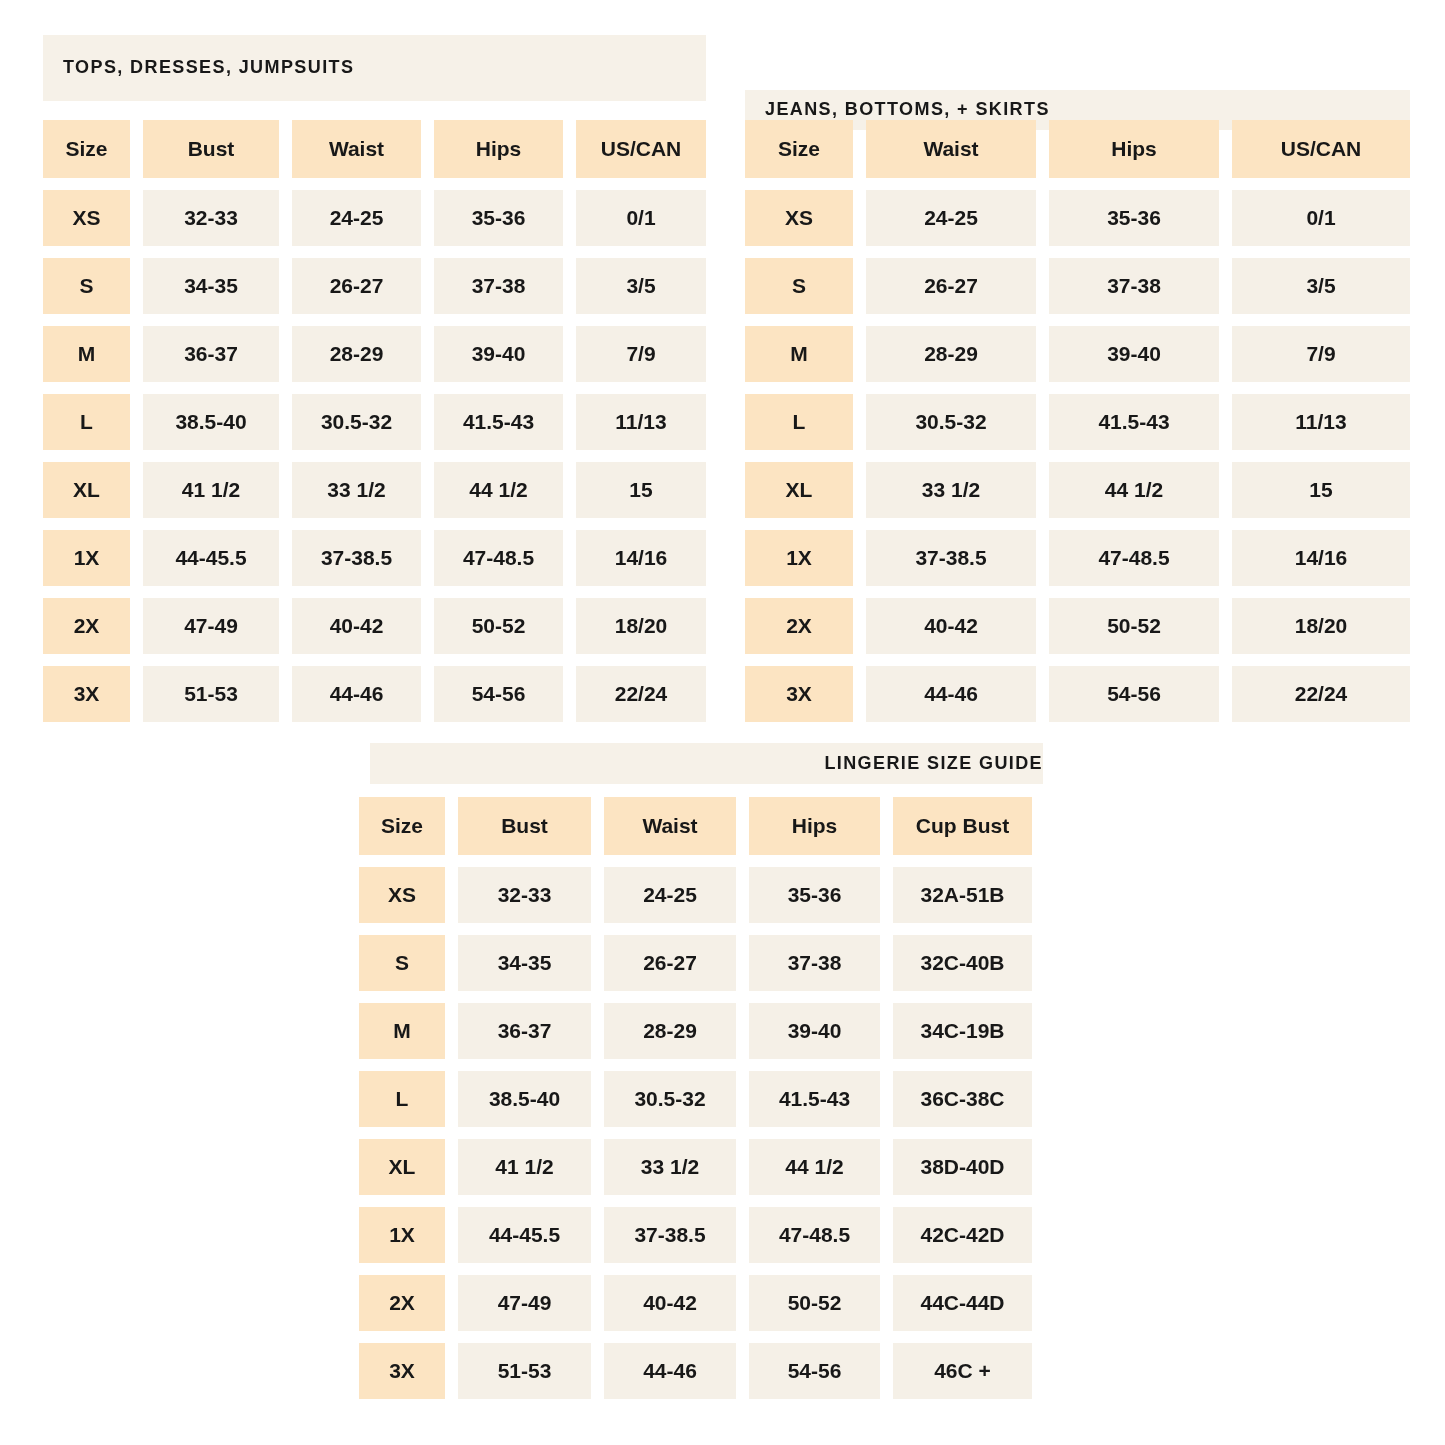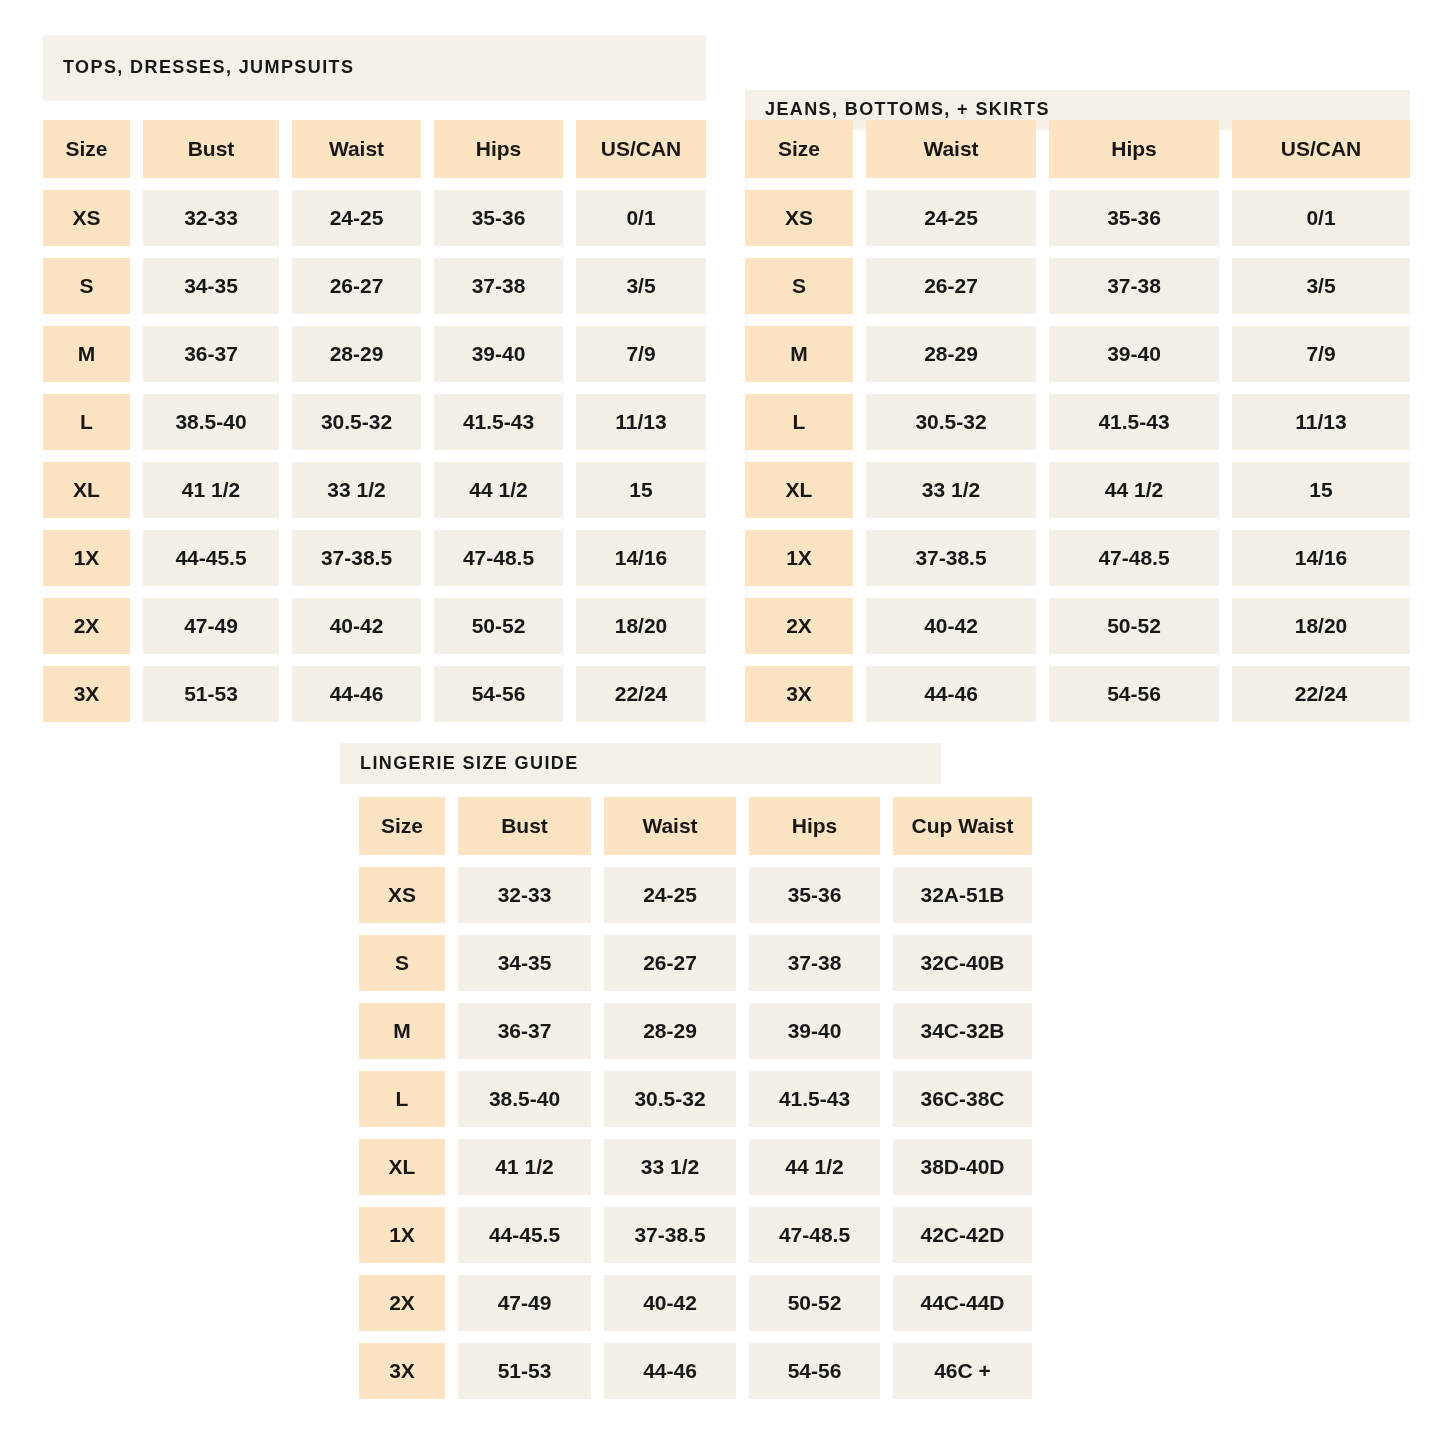--- a/index.html
+++ b/index.html
@@ -46,21 +46,21 @@
     display: grid;
     column-gap: 13px;
     row-gap: 12px;
     grid-template-rows: 58px repeat(8, 56px);
   }
   .grid-tops     { left: 43px;  top: 120px; width: 663px; grid-template-columns: 87px 136px 129px 129px 130px; }
   .grid-jeans    { left: 745px; top: 120px; width: 665px; grid-template-columns: 108px 170px 170px 178px; }
   .grid-lingerie { left: 359px; top: 797px; width: 673px; grid-template-columns: 86px 133px 132px 131px 139px; }
   .banner-tops     { left: 43px;  top: 35px;  width: 663px; height: 66px; }
   .banner-jeans    { left: 745px; top: 66px;  width: 665px; height: 40px; margin-top: 24px; }
-  .banner-lingerie { left: 340px; top: 743px; width: 601px; height: 41px; }
+  .banner-lingerie { left: 370px; top: 743px; width: 673px; height: 41px; align-items: flex-end; }
   .cell {
     display: flex;
     align-items: center;
     justify-content: center;
     font-weight: 700;
     font-size: 21px;
     color: var(--ink);
     white-space: nowrap;
   }
   .cell.head, .cell.size { background: var(--peach); }
@@ -163,36 +163,36 @@
   </div>
 
 <div class="banner banner-lingerie">
   <div class="banner-title">LINGERIE SIZE GUIDE</div>
 </div>
 <div class="grid grid-lingerie">
     <div class="cell head">Size</div>
     <div class="cell head">Bust</div>
     <div class="cell head">Waist</div>
     <div class="cell head">Hips</div>
-    <div class="cell head">Cup Waist</div>
+    <div class="cell head">Cup Bust</div>
     <div class="cell size">XS</div>
     <div class="cell data">32-33</div>
     <div class="cell data">24-25</div>
     <div class="cell data">35-36</div>
     <div class="cell data">32A-51B</div>
     <div class="cell size">S</div>
     <div class="cell data">34-35</div>
     <div class="cell data">26-27</div>
     <div class="cell data">37-38</div>
     <div class="cell data">32C-40B</div>
     <div class="cell size">M</div>
     <div class="cell data">36-37</div>
     <div class="cell data">28-29</div>
     <div class="cell data">39-40</div>
-    <div class="cell data">34C-32B</div>
+    <div class="cell data">34C-19B</div>
     <div class="cell size">L</div>
     <div class="cell data">38.5-40</div>
     <div class="cell data">30.5-32</div>
     <div class="cell data">41.5-43</div>
     <div class="cell data">36C-38C</div>
     <div class="cell size">XL</div>
     <div class="cell data">41 1/2</div>
     <div class="cell data">33 1/2</div>
     <div class="cell data">44 1/2</div>
     <div class="cell data">38D-40D</div>

